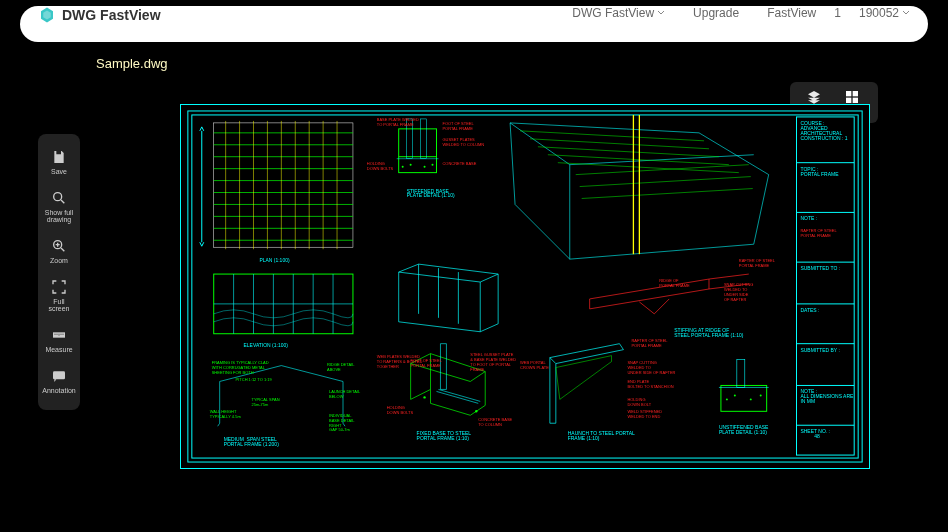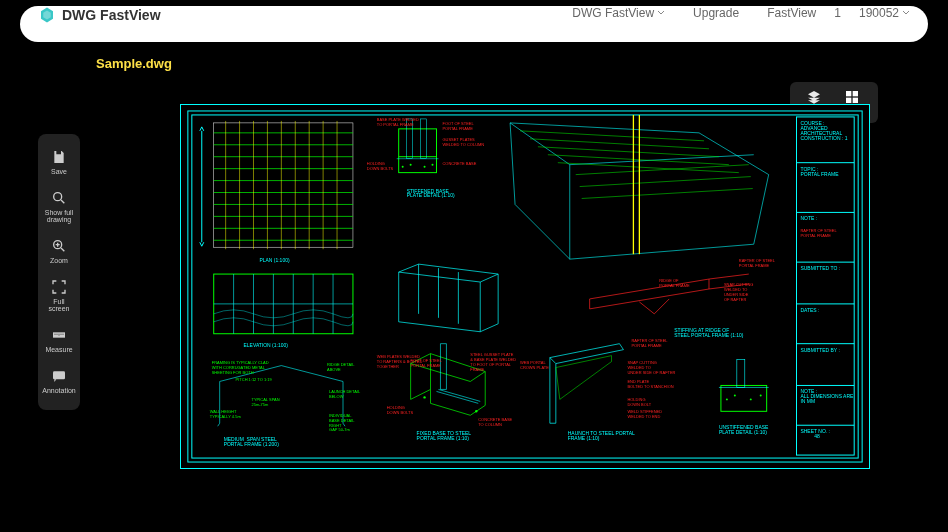--- a/index.html
+++ b/index.html
@@ -3,21 +3,21 @@
 <meta charset="utf-8">
 <style>
 *{margin:0;padding:0;box-sizing:border-box}
 body{background:#000;font-family:Arial,sans-serif;width:948px;height:532px;overflow:hidden;position:relative}
 .topbar{background:#fff;height:36px;border-radius:18px;margin:6px 20px 0;display:flex;align-items:flex-start;padding:0 18px;font-size:13px;color:#555}
 .logo{display:flex;align-items:center;gap:6px;font-weight:600;color:#333;font-size:14px}
 .logo-icon{width:18px;height:18px}
 .spacer{flex:1}
 .nav-item{margin-left:28px;font-size:12px;color:#666;cursor:pointer;display:flex;align-items:center;gap:3px}
 .nav-item.num{margin-left:18px}
-.filename{color:#fde047;font-size:13px;font-weight:700;margin:14px 0 8px 96px}
+.filename{color:#fef9c3;font-size:13px;font-weight:400;margin:14px 0 8px 96px}
 .sidebar{position:absolute;left:38px;top:134px;width:42px;background:#222;border-radius:8px;padding:8px 0;display:flex;flex-direction:column;align-items:center}
 .sb-item{display:flex;flex-direction:column;align-items:center;color:#ccc;font-size:7px;text-align:center;padding:7px 2px;cursor:pointer;line-height:1.1}
 .sb-item svg{width:16px;height:16px;margin-bottom:3px}
 .topright{position:absolute;right:70px;top:82px;background:#222;border-radius:6px;display:flex;padding:4px 6px}
 .tr-item{display:flex;flex-direction:column;align-items:center;color:#fff;font-size:8px;padding:3px 8px;cursor:pointer}
 .tr-item svg{width:16px;height:16px;margin-bottom:2px}
 .canvas{position:absolute;left:180px;top:104px;width:690px;height:365px;border:1px solid #0ff;background:#000}
 .canvas svg{width:100%;height:100%}
 .cy{stroke:#0ff;fill:none}
 .gr{stroke:#0f0;fill:none}

